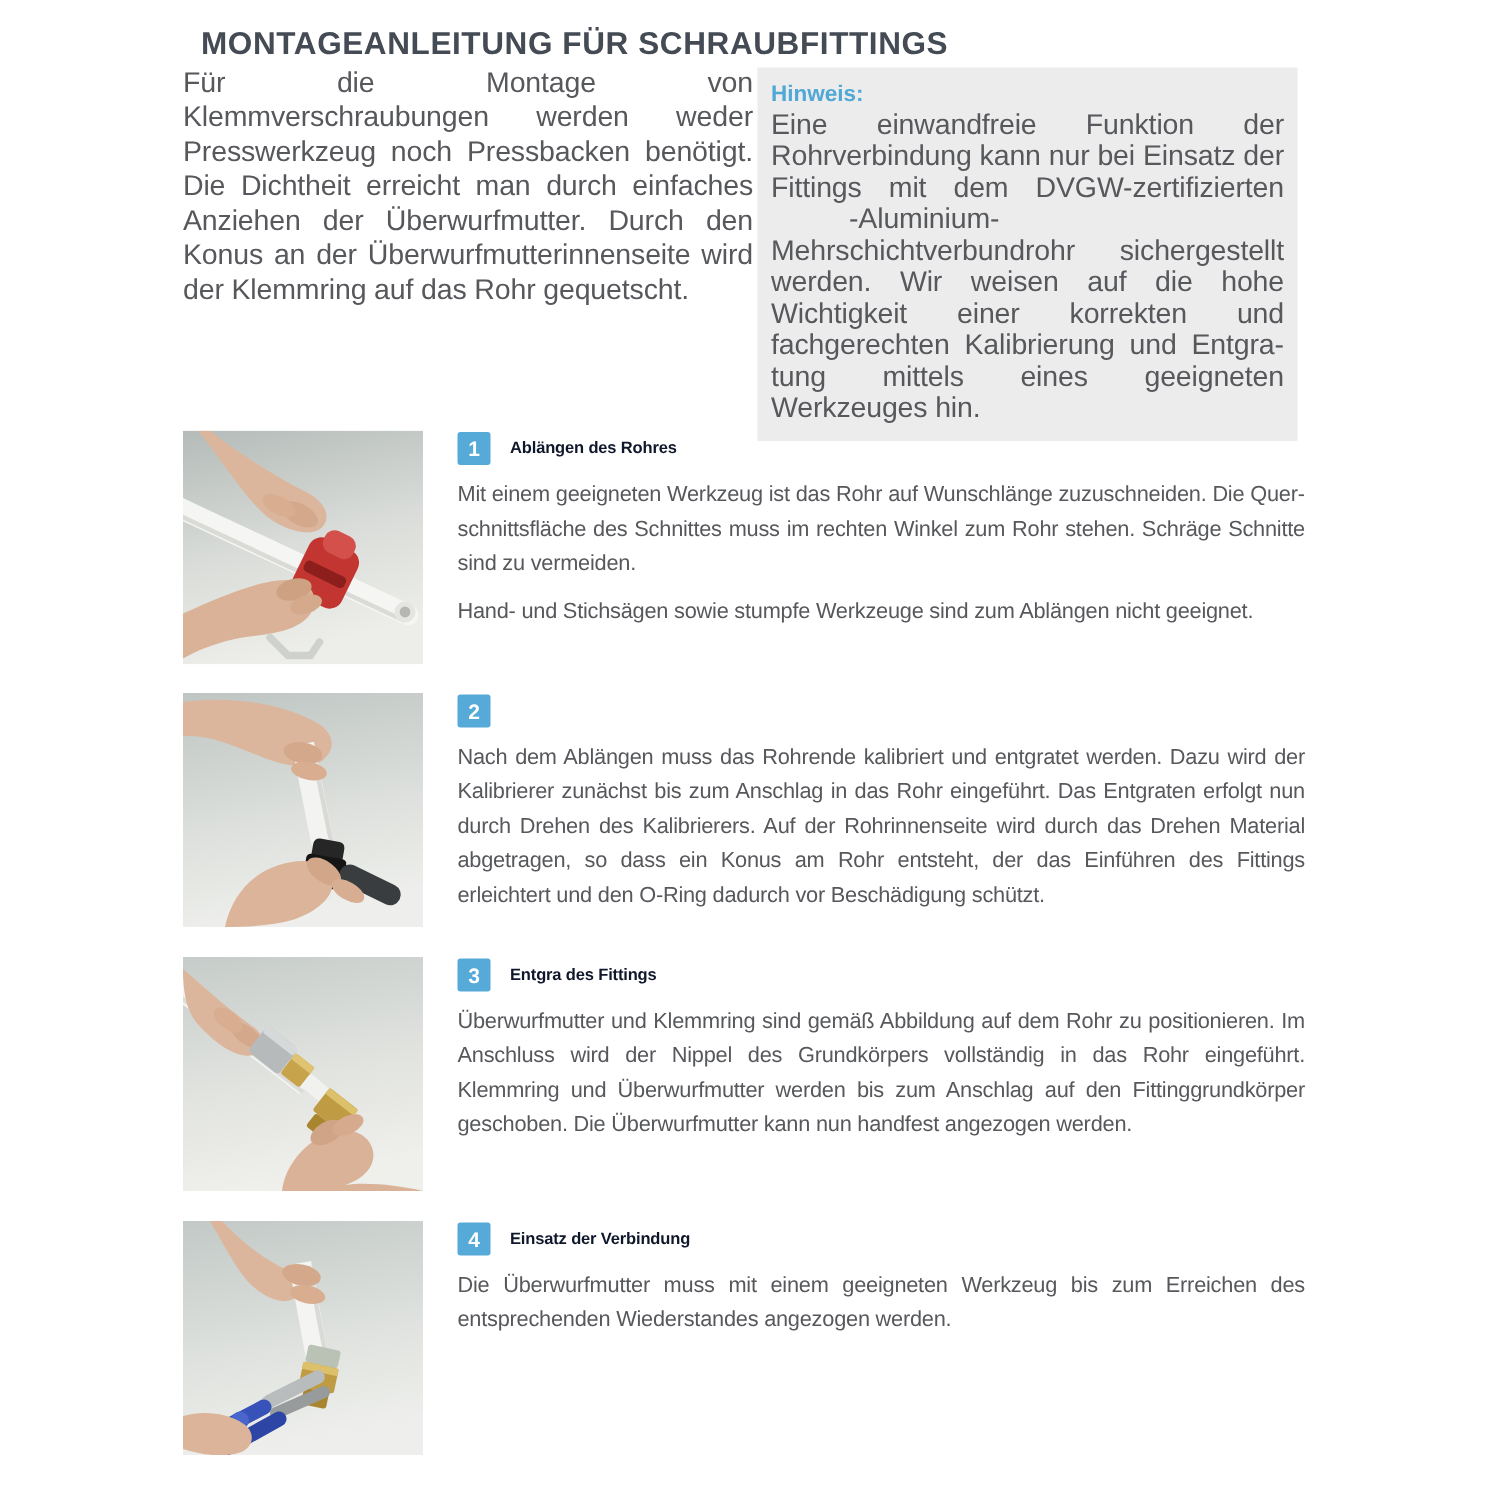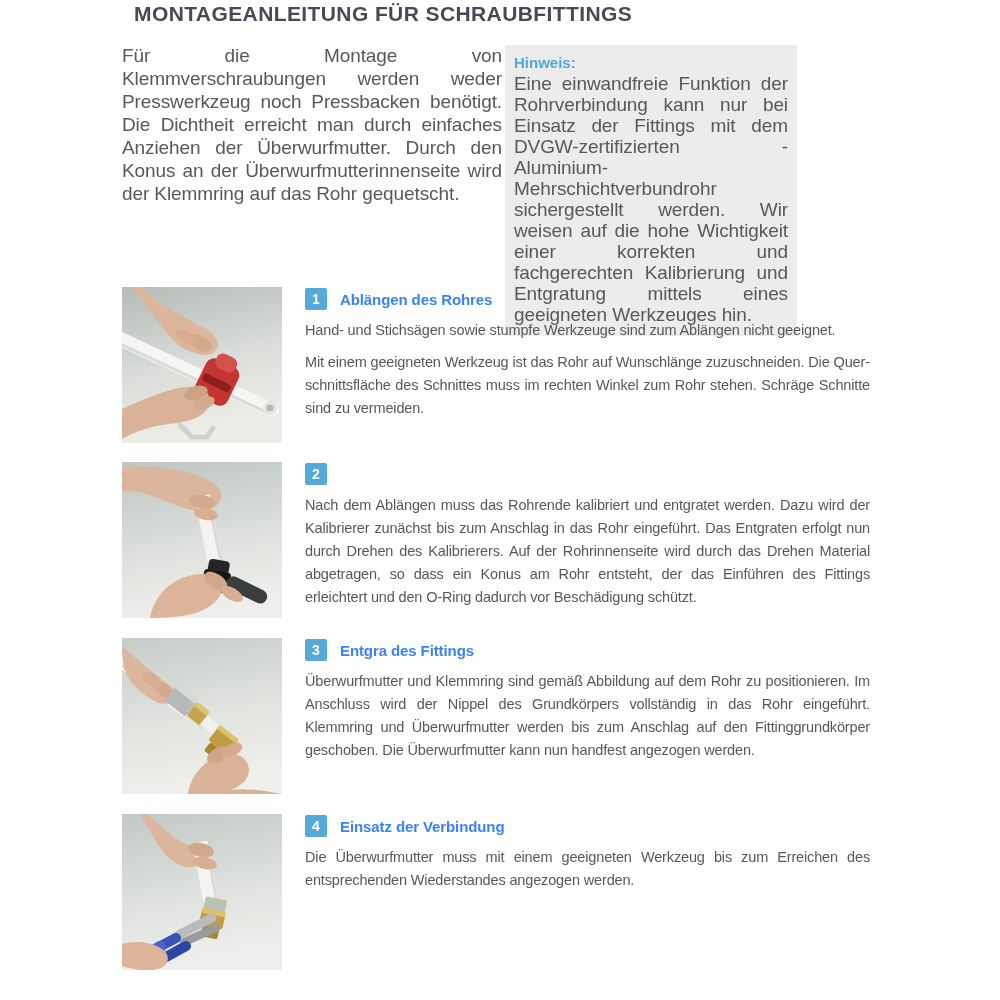--- a/index.html
+++ b/index.html
@@ -1,30 +1,30 @@
 <!DOCTYPE html>
 <html><head>
 <meta charset="utf-8">
 <style>
   html,body{margin:0;padding:0;background:#fff;}
   .page{
     position:relative;width:1000px;height:1000px;background:#ffffff;
     font-family:"Liberation Sans", sans-serif;color:#57585c;overflow:hidden;
   }
   .page-title{
-    position:absolute;left:134px;top:2px;margin:0;
+    position:absolute;left:134px;top:18px;margin:0;
     font-size:21px;font-weight:bold;letter-spacing:.4px;color:#454b54;
   }
   .intro{
     position:absolute;left:122px;top:44px;width:380px;margin:0;
     font-size:19px;line-height:23px;letter-spacing:-0.1px;
     text-align:justify;hyphens:manual;
   }
   .note{
-    position:absolute;left:505px;top:45px;width:292px;box-sizing:border-box;
+    position:absolute;left:505px;top:45px;width:360px;box-sizing:border-box;
     background:#ececec;padding:7px 9px 11px 9px;
   }
   .note-title{font-size:15px;font-weight:bold;color:#4fa8d6;line-height:21px;}
   .note-body{
     margin:0;font-size:19px;line-height:21px;letter-spacing:-0.1px;
     text-align:justify;hyphens:manual;
   }
   .brand-gap{display:inline-block;width:52px;}
   .step{position:absolute;left:122px;width:748px;}
   .step-1{top:287px;} .step-2{top:462px;} .step-3{top:638px;} .step-4{top:814px;}
@@ -34,21 +34,21 @@
   }
   .photo svg{display:block;}
   .step-content{position:absolute;left:183px;top:0;width:565px;}
   .step-header{display:flex;align-items:center;height:22px;margin:1px 0 9px 0;}
   .badge{
     width:22px;height:22px;background:#55aad7;color:#ffffff;border-radius:2px;
     display:flex;align-items:center;justify-content:center;
     font-size:14px;font-weight:bold;flex:0 0 auto;
   }
   .step-title{
-    margin:0 0 0 13px;font-size:15px;font-weight:bold;color:#3b82f6;
+    margin:0 0 0 13px;font-size:11px;font-weight:bold;color:#0f172a;
     letter-spacing:-0.1px;
   }
   .step-par{
     margin:0;font-size:14.5px;line-height:23px;letter-spacing:-0.15px;
     text-align:justify;hyphens:manual;
   }
   .step-par + .step-par{margin-top:9px;}
 </style>
 </head>
 <body>
@@ -91,22 +91,22 @@
         <ellipse cx="74" cy="106" rx="12" ry="7" transform="rotate(-15 74 106)" fill="#cfa183"></ellipse>
         <ellipse cx="82" cy="116" rx="11" ry="6" transform="rotate(-18 82 116)" fill="#d4a98c"></ellipse>
         <path d="M58,138 L70,150 L85,150 L91,141" stroke="#cfd2cc" stroke-width="5" fill="none" stroke-linecap="round"></path>
       </svg>
     </figure>
     <div class="step-content">
       <div class="step-header">
         <span class="badge">1</span>
         <h2 class="step-title">Ablängen des Rohres</h2>
       </div>
+      <p class="step-par">Mit einem geeigneten Werkzeug ist das Rohr auf Wunschlänge zuzuschneiden. Die Quer­schnittsfläche des Schnittes muss im rechten Winkel zum Rohr stehen. Schräge Schnitte sind zu vermeiden.</p>
       <p class="step-par">Hand- und Stichsägen sowie stumpfe Werkzeuge sind zum Ablängen nicht geeignet.</p>
-      <p class="step-par">Mit einem geeigneten Werkzeug ist das Rohr auf Wunschlänge zuzuschneiden. Die Quer­schnittsfläche des Schnittes muss im rechten Winkel zum Rohr stehen. Schräge Schnitte sind zu vermeiden.</p>
     </div>
   </section>
 
   <section class="step step-2">
     <figure class="photo">
       <svg width="160" height="156" viewBox="0 0 160 156" xmlns="http://www.w3.org/2000/svg">
         <defs>
           <linearGradient id="bg2" x1="0" y1="0" x2="0.2" y2="1">
             <stop offset="0" stop-color="#bec5c2"></stop>
               <stop offset="0.6" stop-color="#dde0dc"></stop>

